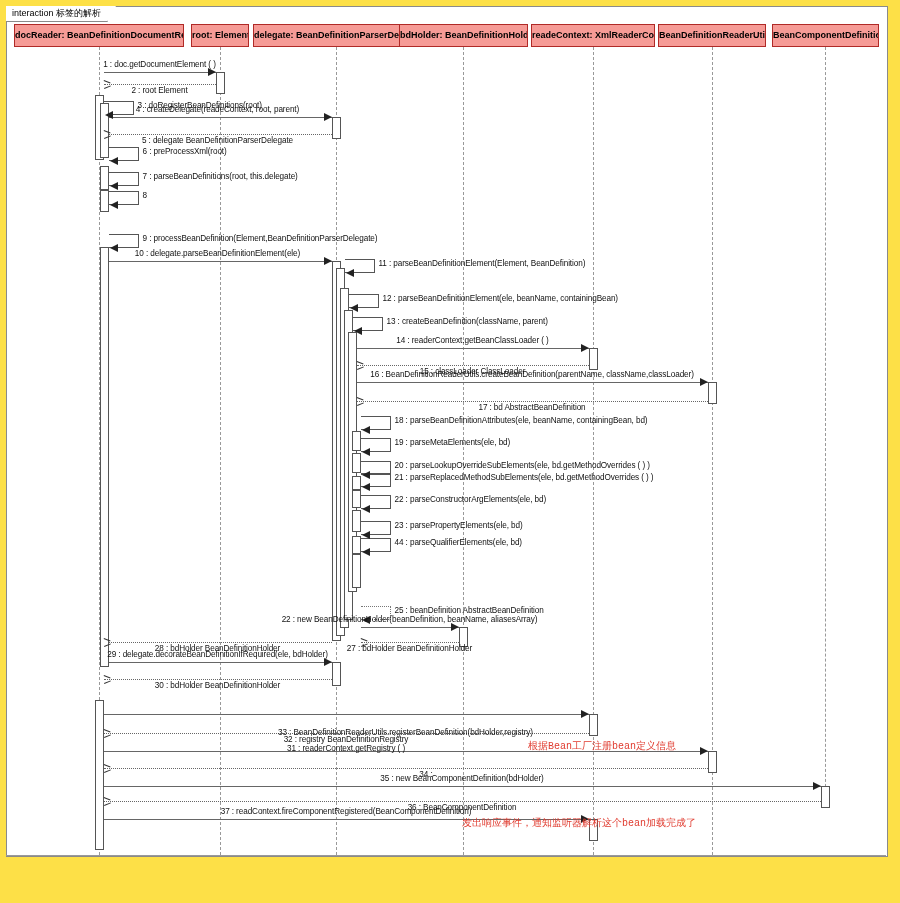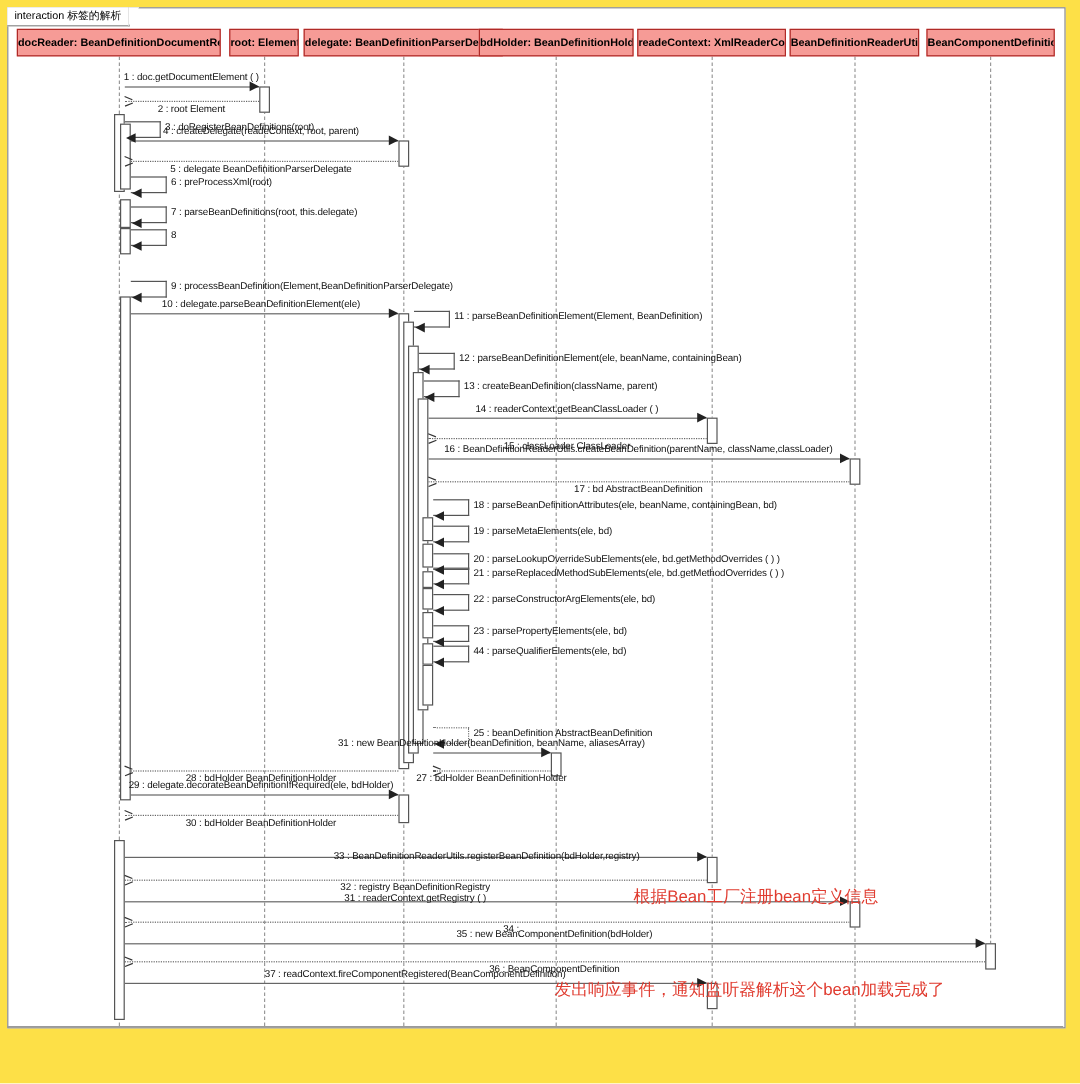--- a/index.html
+++ b/index.html
@@ -24,21 +24,21 @@
   .arrow.l{border-right:8px solid #222;}
   .oarrow{position:absolute;width:0;height:0;z-index:3;border-top:3px solid transparent;
     border-bottom:3px solid transparent;}
   .oarrow.l:before{content:"";position:absolute;left:0;top:-4px;width:7px;height:0;
     border-top:1px solid #333;transform:rotate(22deg);transform-origin:0 0;}
   .oarrow.l:after{content:"";position:absolute;left:0;top:4px;width:7px;height:0;
     border-top:1px solid #333;transform:rotate(-22deg);transform-origin:0 0;}
   .lbl{position:absolute;font-size:8.2px;color:#111;white-space:nowrap;z-index:5;
     letter-spacing:-0.1px;}
   .lbl.ctr{transform:translateX(-50%);}
-  .note-cn{position:absolute;font-size:14px;color:#E03B2F;white-space:nowrap;z-index:5;}
+  .note-cn{position:absolute;font-size:10px;color:#E03B2F;white-space:nowrap;z-index:5;font-family:Liberation Mono, monospace;}
   .selfbox{position:absolute;box-sizing:border-box;border:1px solid #555;border-left:none;
     background:transparent;z-index:2;}
   .selfbox.dash{border:1px dotted #777;border-left:none;}
   .botline{position:absolute;left:6px;width:880px;height:0;border-top:1px solid #9a9a9a;}
 </style>
 </head>
 <body>
 
 <div id="stage">
 
@@ -166,42 +166,42 @@
       <div class="arrow l" style="left: 361.5px; top: 531px;"></div>
       <div class="lbl" style="left: 394.5px; top: 521px;">23 : parsePropertyElements(ele, bd)</div>
       <div class="selfbox" style="left: 360.5px; top: 538px; width: 30px; height: 14px;"></div>
       <div class="arrow l" style="left: 361.5px; top: 548px;"></div>
       <div class="lbl" style="left: 394.5px; top: 538px;">44 : parseQualifierElements(ele, bd)</div>
       <div class="selfbox dash" style="left: 360.5px; top: 606px; width: 30px; height: 14px;"></div>
       <div class="arrow l" style="left: 361.5px; top: 616px;"></div>
       <div class="lbl" style="left: 394.5px; top: 606px;">25 : beanDefinition  AbstractBeanDefinition</div>
       <div class="msg" style="left: 360.5px; top: 627px; width: 98px;"></div>
       <div class="arrow r" style="left: 450.5px; top: 623px;"></div>
-      <div class="lbl ctr" style="left: 409.5px; top: 615px;">31 : new BeanDefinitionHolder(beanDefinition, beanName, aliasesArray)</div>
+      <div class="lbl ctr" style="left: 409.5px; top: 615px;">22 : new BeanDefinitionHolder(beanDefinition, beanName, aliasesArray)</div>
       <div class="msg ret" style="left: 360.5px; top: 642px; width: 98px;"></div>
       <div class="oarrow l" style="left: 360.5px; top: 639px;"></div>
       <div class="lbl ctr" style="left: 409.5px; top: 644px;">27 : bdHolder BeanDefinitionHolder</div>
       <div class="msg ret" style="left: 103.5px; top: 642px; width: 228px;"></div>
       <div class="oarrow l" style="left: 103.5px; top: 639px;"></div>
       <div class="lbl ctr" style="left: 217.5px; top: 644px;">28 : bdHolder BeanDefinitionHolder</div>
       <div class="msg" style="left: 103.5px; top: 662px; width: 228px;"></div>
       <div class="arrow r" style="left: 323.5px; top: 658px;"></div>
       <div class="lbl ctr" style="left: 217.5px; top: 650px;">29 : delegate.decorateBeanDefinitionIfRequired(ele, bdHolder)</div>
       <div class="msg ret" style="left: 103.5px; top: 679px; width: 228px;"></div>
       <div class="oarrow l" style="left: 103.5px; top: 676px;"></div>
       <div class="lbl ctr" style="left: 217.5px; top: 681px;">30 : bdHolder  BeanDefinitionHolder</div>
       <div class="msg" style="left: 103.5px; top: 714px; width: 485px;"></div>
       <div class="arrow r" style="left: 580.5px; top: 710px;"></div>
       <div class="lbl ctr" style="left: 346px; top: 744px;">31 : readerContext.getRegistry ( )</div>
       <div class="msg ret" style="left: 103.5px; top: 733px; width: 485px;"></div>
       <div class="oarrow l" style="left: 103.5px; top: 730px;"></div>
       <div class="lbl ctr" style="left: 346px; top: 735px;">32 : registry  BeanDefinitionRegistry</div>
       <div class="msg" style="left: 103.5px; top: 751px; width: 604px;"></div>
       <div class="arrow r" style="left: 699.5px; top: 747px;"></div>
-      <div class="lbl ctr" style="left: 405.5px; top: 709px; text-align: right;">33 : BeanDefinitionReaderUtils.registerBeanDefinition(bdHolder,registry)</div>
+      <div class="lbl ctr" style="left: 405.5px; top: 728px; text-align: right;">33 : BeanDefinitionReaderUtils.registerBeanDefinition(bdHolder,registry)</div>
       <div class="msg ret" style="left: 103.5px; top: 768px; width: 604px;"></div>
       <div class="oarrow l" style="left: 103.5px; top: 765px;"></div>
       <div class="lbl ctr" style="left: 426px; top: 770px;">34 :</div>
       <div class="msg" style="left: 103.5px; top: 786px; width: 717px;"></div>
       <div class="arrow r" style="left: 812.5px; top: 782px;"></div>
       <div class="lbl ctr" style="left: 462px; top: 774px;">35 : new BeanComponentDefinition(bdHolder)</div>
       <div class="msg ret" style="left: 103.5px; top: 801px; width: 717px;"></div>
       <div class="oarrow l" style="left: 103.5px; top: 798px;"></div>
       <div class="lbl ctr" style="left: 462px; top: 803px;">36 : BeanComponentDefinition</div>
       <div class="msg" style="left: 103.5px; top: 819px; width: 485px;"></div>

